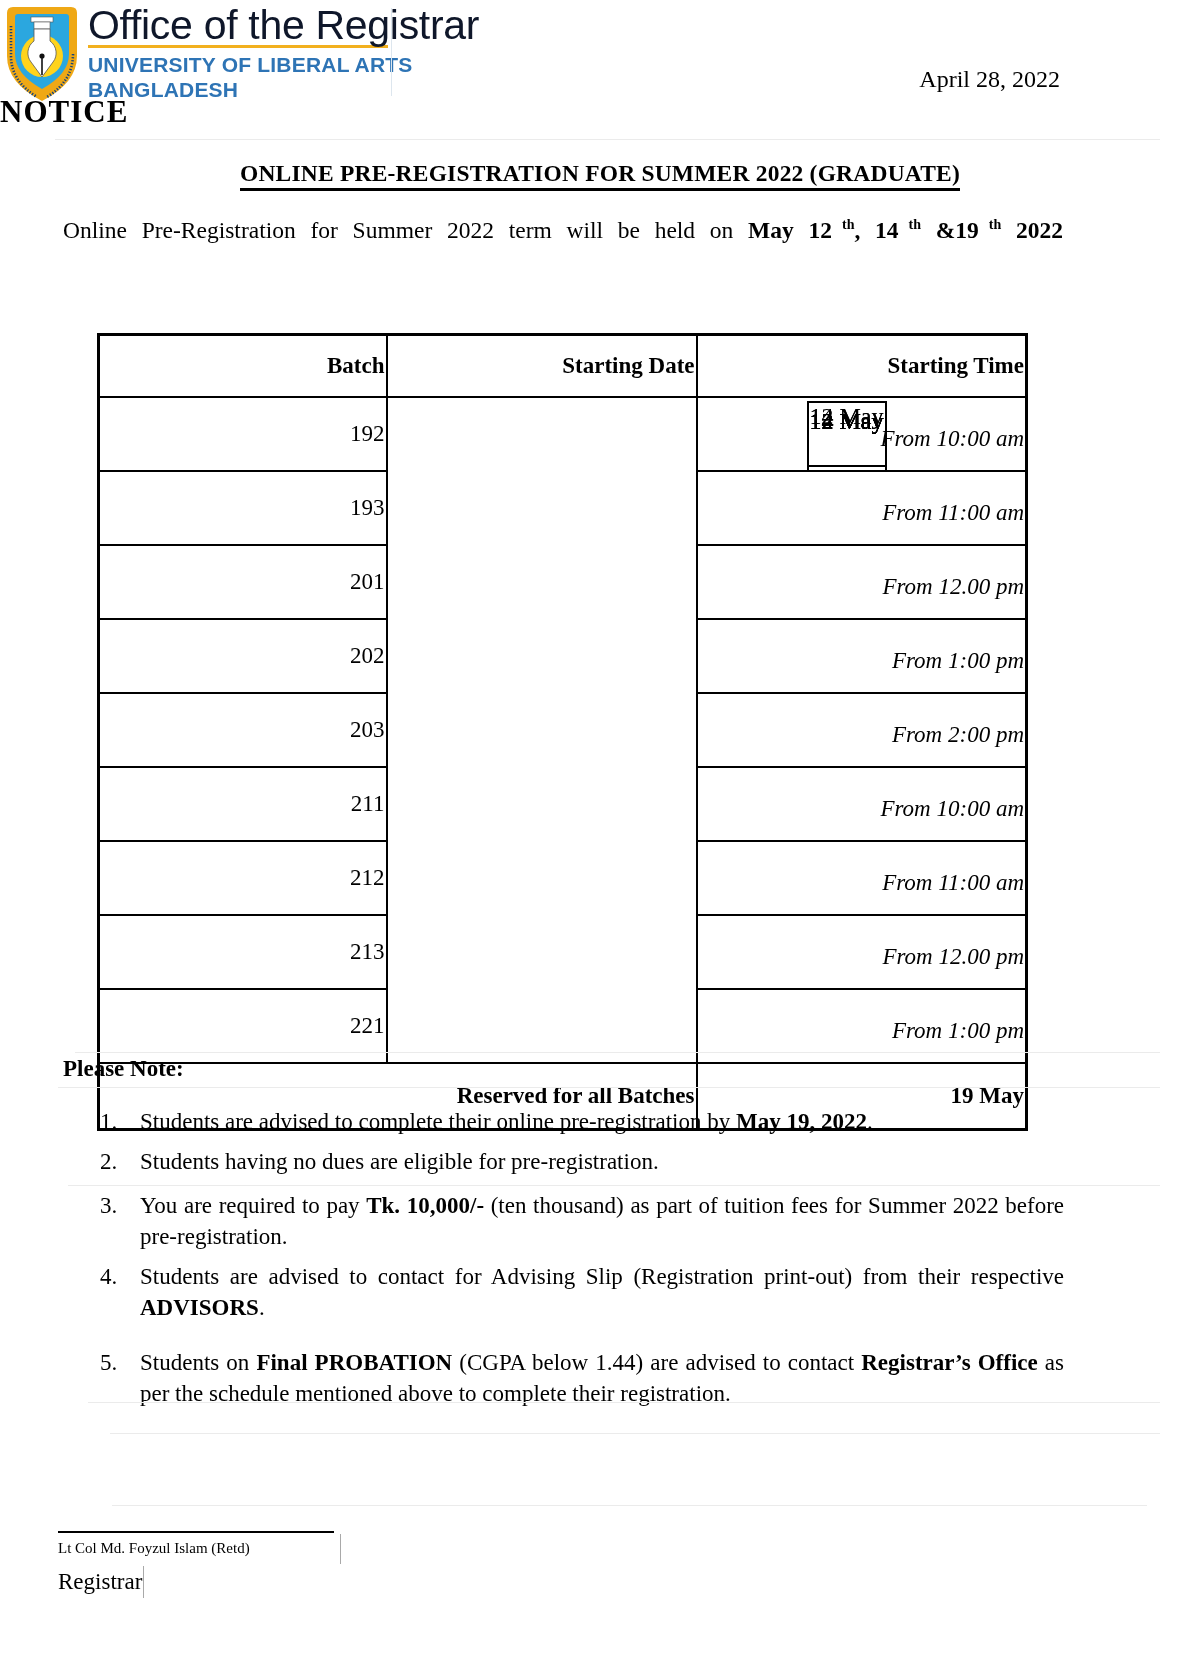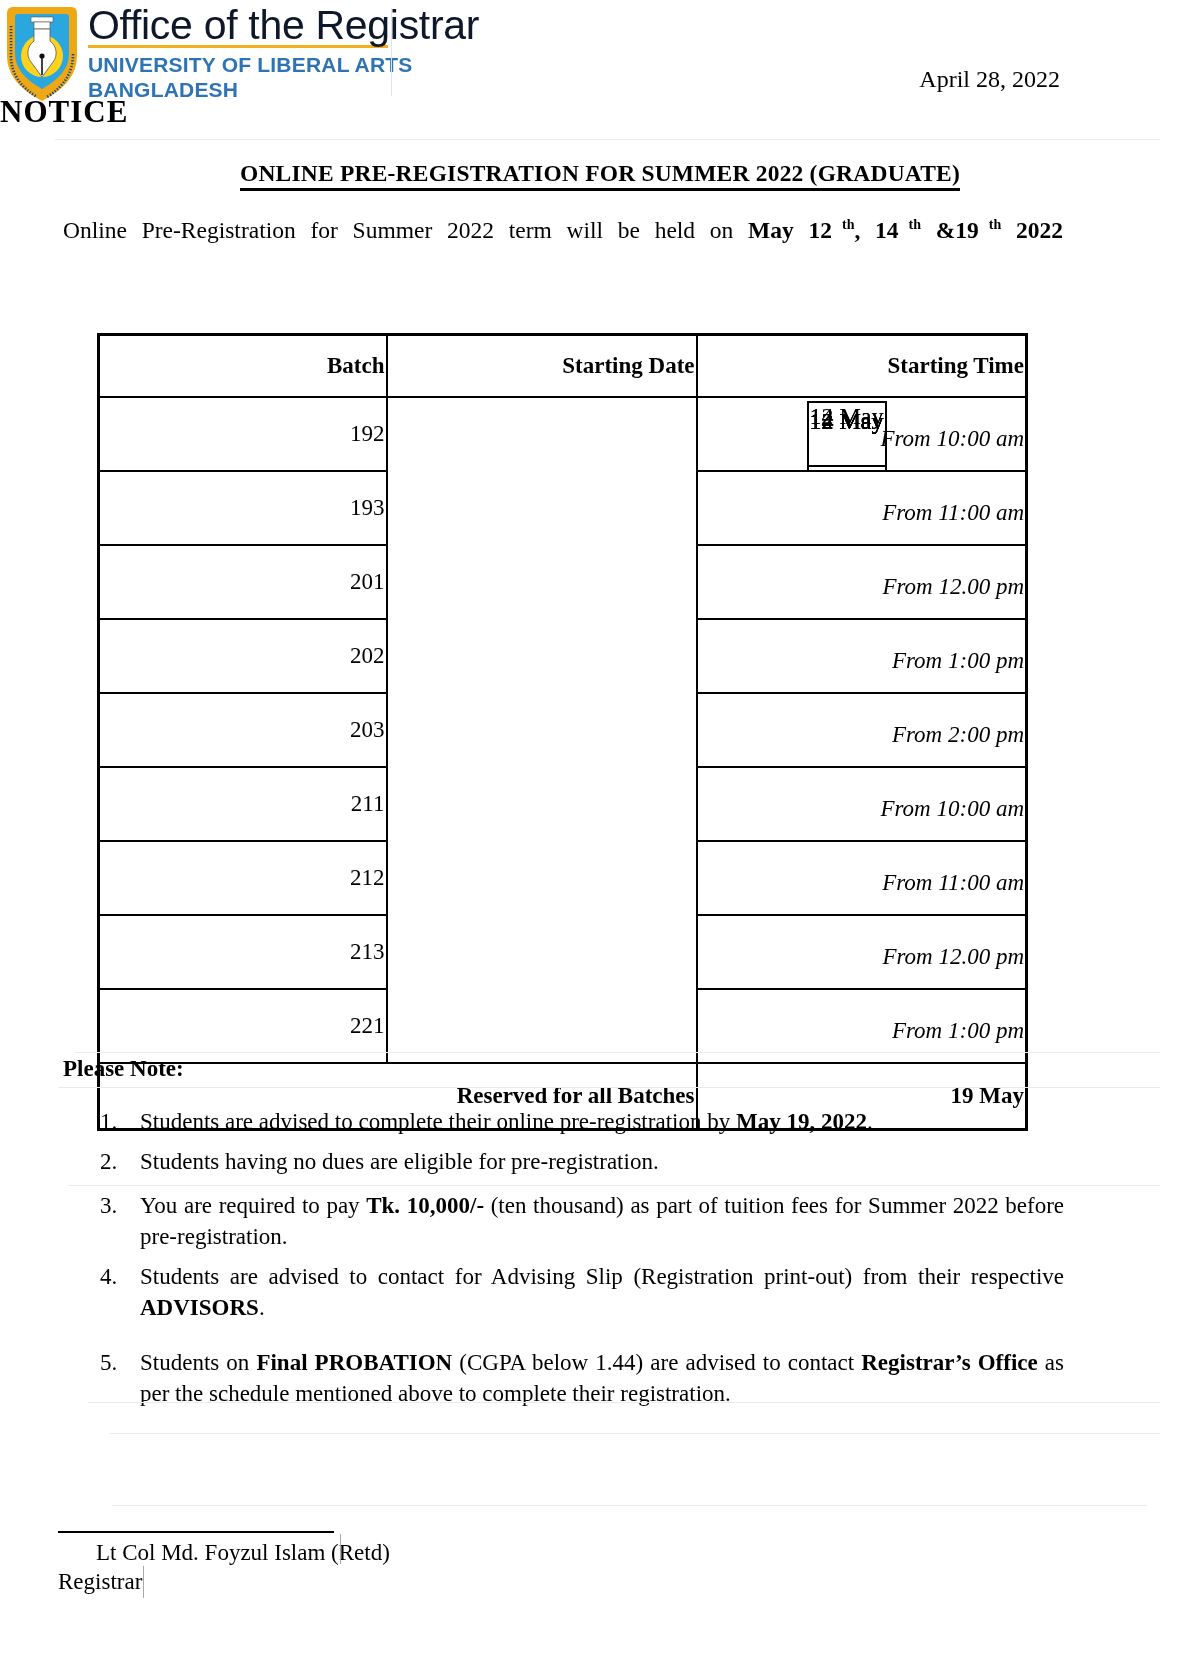--- a/index.html
+++ b/index.html
@@ -58,21 +58,21 @@
   .r1 { top:139px;  left:55px;  width:1105px; }
   .r2 { top:1052px; left:75px;  width:1085px; }
   .r3 { top:1087px; left:58px;  width:1102px; }
   .r4 { top:1185px; left:68px;  width:1092px; }
   .r5 { top:1402px; left:88px;  width:1072px; }
   .r6 { top:1433px; left:110px; width:1050px; }
   .r7 { top:1505px; left:112px; width:1035px; }
 
   
   .sig-line  { position:absolute; top:1531px; left:58px; width:276px; height:2px; background:#000; }
-  .sig-name  { position:absolute; top:1540px; left:58px; font-size:23px;margin-left:38px; }
+  .sig-name  { position:absolute; top:1540px; left:58px; font-size:15px; }
   .sig-title { position:absolute; top:1569px; left:58px; font-size:23px; }
   .tick { position:absolute; width:1px; background:#a9a9a9; }
   .t1 { left:340px; top:1534px; height:30px; }
   .t2 { left:143px; top:1566px; height:32px; }
 </style>
 </head>
 <body>
 
 <div class="page">
 

